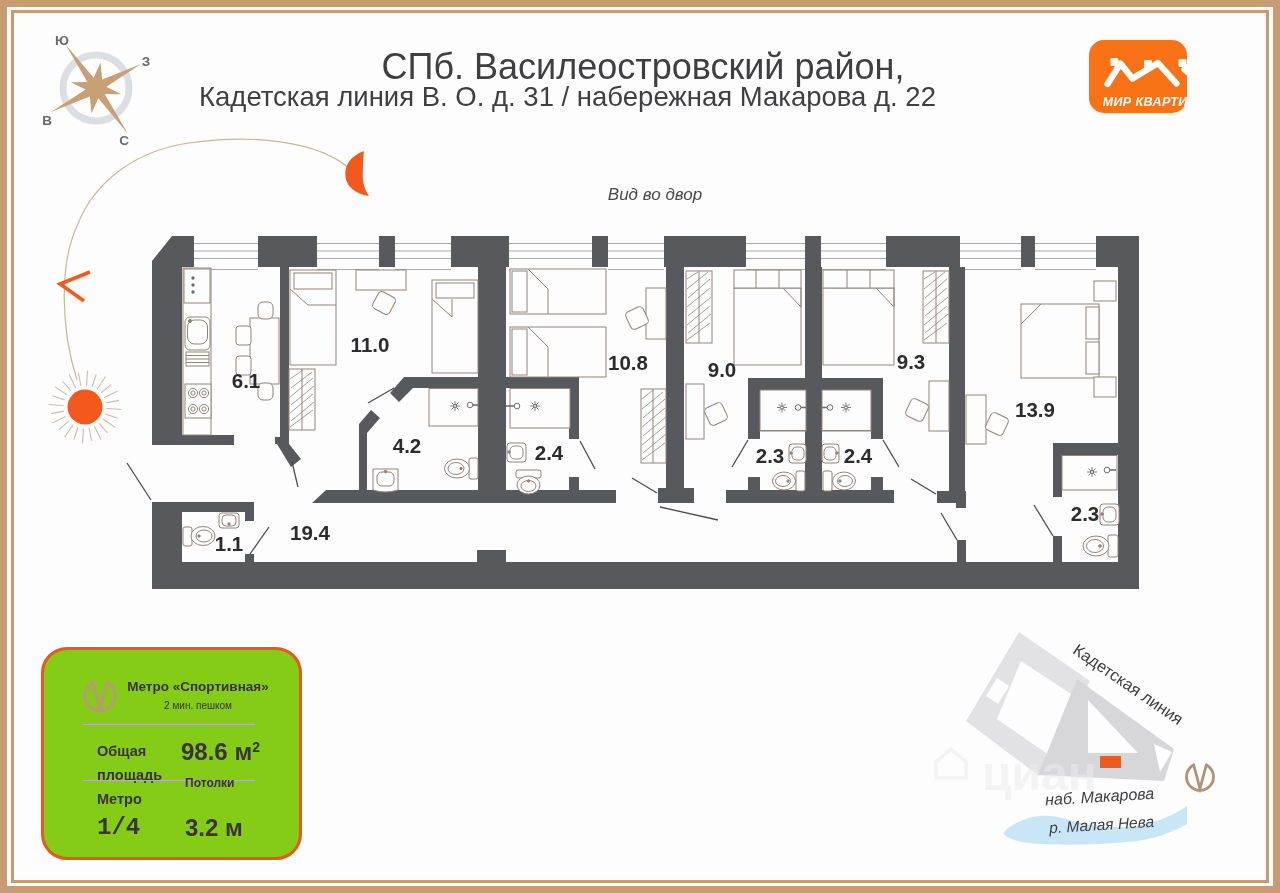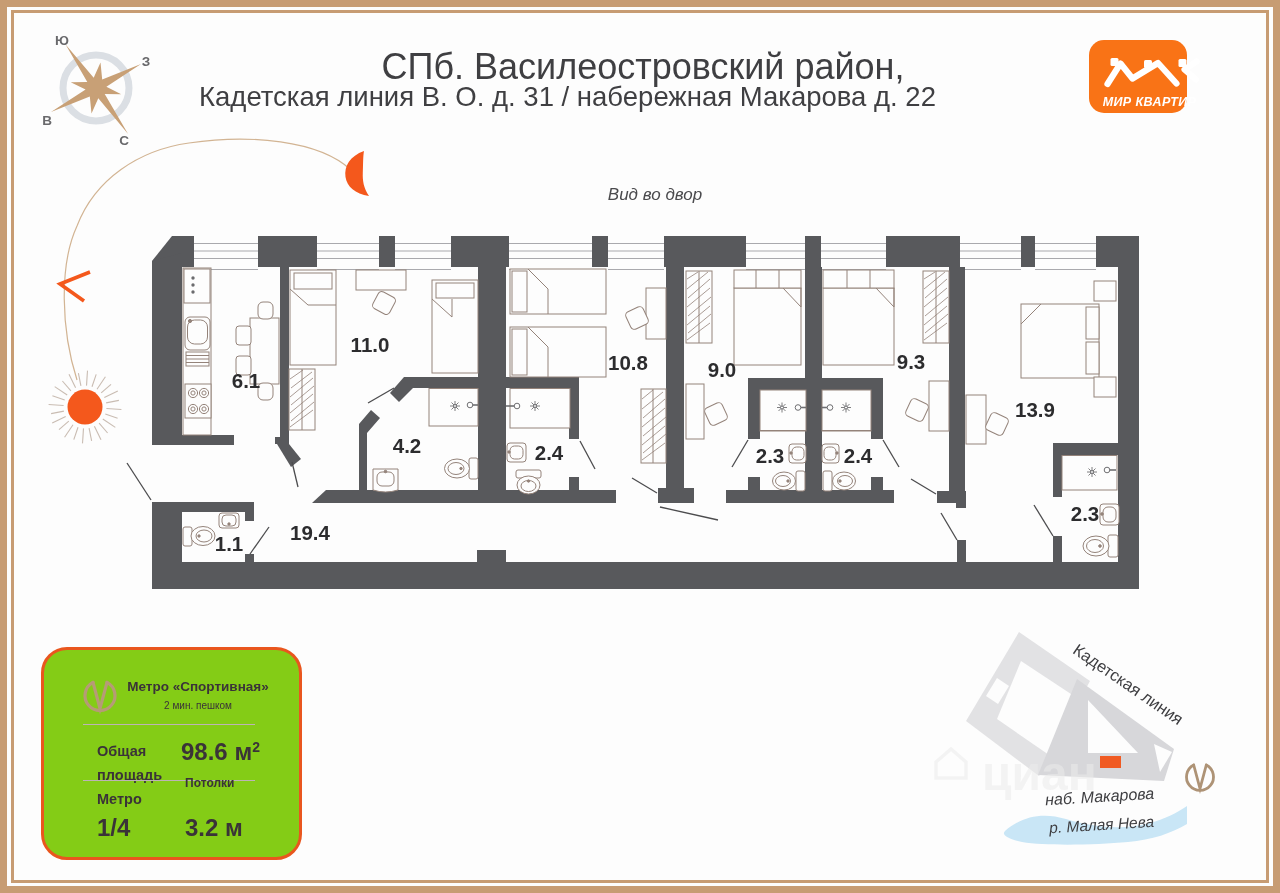--- a/index.html
+++ b/index.html
@@ -51,21 +51,21 @@
   <div class="abs" style="left:53px;top:89px;font-size:14.5px;font-weight:bold;color:#3a3338;line-height:24px;">Общая<br>площадь</div>
 
   <div class="abs" style="left:137px;top:88px;font-size:24px;font-weight:bold;color:#3a3338;">98.6 м<span style="font-size:14px;vertical-align:8px;">2</span></div>
 
   <div class="abs" style="left:39px;top:130px;width:172px;border-top:1.4px solid #bdb3b6;"></div>
 
   <div class="abs" style="left:53px;top:141px;font-size:14.5px;font-weight:bold;color:#3a3338;">Метро</div>
 
   <div class="abs" style="left:141px;top:126px;font-size:12px;font-weight:bold;color:#3a3338;">Потолки</div>
 
-  <div class="abs" style="left:53px;top:164px;font-size:24px;font-weight:bold;color:#3a3338;">1/4</div>
+  <div class="abs" style="left:53px;top:164px;font-size:24px;font-weight:bold;color:#3a3338;font-family:Liberation Mono, monospace;">1/4</div>
 
   <div class="abs" style="left:141px;top:164px;font-size:24px;font-weight:bold;color:#3a3338;">3.2 м</div>
 </div>
 <svg class="abs" style="left:0;top:0;" width="1280" height="893" viewBox="0 0 1280 893">
 
 <g>
       <path d="M 77 380 C 61 330 59 265 77 226 C 95 179 139 150 189 143 C 249 134 319 140 351 170" fill="none" stroke="#d2b493" stroke-width="1.2"></path>
     </g>
 
 <g>

